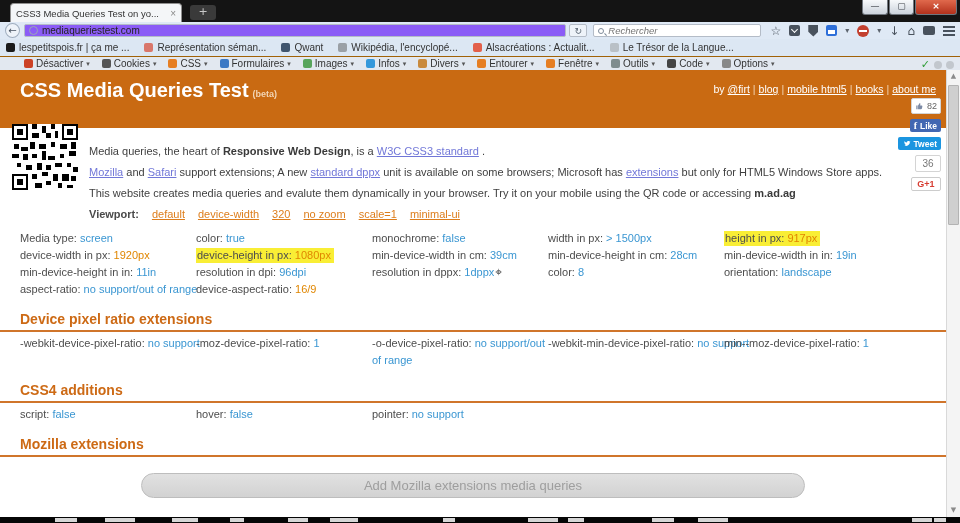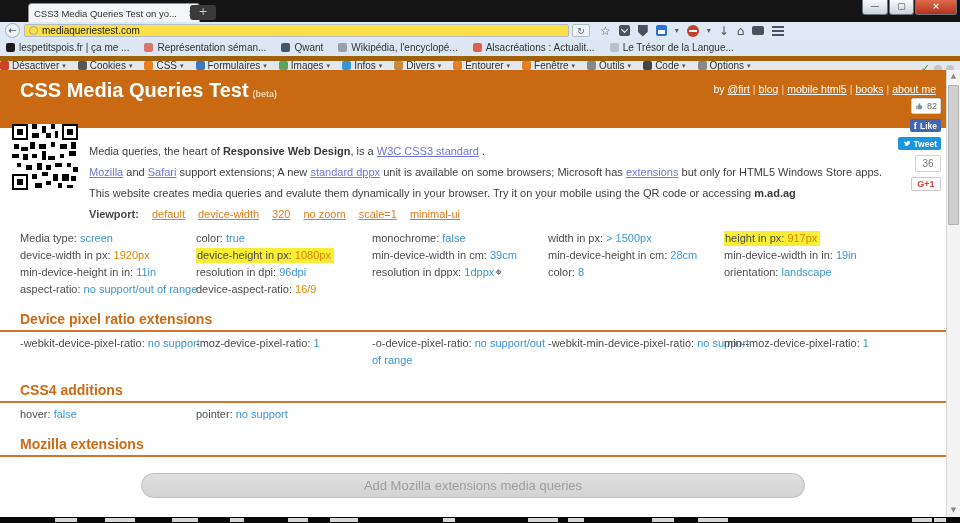--- a/index.html
+++ b/index.html
@@ -3,38 +3,38 @@
 <meta charset="utf-8">
 <style>
   html,body{margin:0;padding:0;background:#fff;}
   *{box-sizing:border-box;font-family:"Liberation Sans",sans-serif;}
   .glyph{font-family:"DejaVu Sans",sans-serif;}
   #screen{position:relative;width:960px;height:523px;overflow:hidden;background:#fff;
           outline:1px dashed #3c3c3c;outline-offset:-1px;}
 
   
   .titlebar{position:absolute;left:0;top:0;width:960px;height:22px;background:#141414;}
-  .tab{position:absolute;left:28px;top:3px;width:172px;height:19px;background:#f4f6f8;
+  .tab{position:absolute;left:10px;top:3px;width:172px;height:19px;background:#f4f6f8;
        border:1px solid #8f8f8f;border-bottom:none;border-radius:4px 4px 0 0;
        display:flex;align-items:center;padding:0 5px;}
   .tab-title{font-size:9.5px;color:#333;white-space:nowrap;overflow:hidden;flex:1;}
   .tab-close{font-size:10px;color:#8a8a8a;margin-left:4px;cursor:default;}
   .newtab{position:absolute;left:190px;top:5px;width:26px;height:15px;background:#3a3a3a;
           border-radius:3px;color:#c9c9c9;font-size:11px;line-height:14px;text-align:center;}
   .winbtns{position:absolute;right:3px;top:0;display:flex;}
   .winbtn{height:15px;border:1px solid #70767e;border-top:none;background:linear-gradient(#f7f9fb,#ccd3dc);
           color:#3a3f46;font-size:9px;text-align:center;line-height:13px;border-radius:0 0 3px 3px;margin-left:1px;}
   .winbtn.min{width:26px}.winbtn.max{width:25px}
   .winbtn.close{width:42px;background:linear-gradient(#e0694c,#b3311c);color:#fff;font-weight:bold;}
 
   .navbar{position:absolute;left:0;top:22px;width:960px;height:17px;background:#dfe9f5;
           display:flex;align-items:center;padding:0 5px;}
   .backbtn{width:15px;height:15px;border-radius:50%;background:#eef3f9;border:1px solid #9fadbe;
            color:#45505e;font-size:10px;line-height:13px;text-align:center;margin-right:4px;}
-  .urlfield{width:545px;height:13px;background:#fde047;border:1px solid #b4bcc7;border-radius:2px;
+  .urlfield{width:545px;height:13px;background:#8b5cf6;border:1px solid #b4bcc7;border-radius:2px;
             display:flex;align-items:center;padding:0 4px;}
   .globe{width:9px;height:9px;border-radius:50%;border:1px solid #9aa7b5;margin-right:4px;flex:none;}
   .urlinput{border:none;outline:none;background:transparent;font-size:10px;color:#222;width:100%;padding:0;}
   .reloadbtn{width:18px;height:13px;border:1px solid #b4bcc7;border-radius:2px;background:#eef3f9;
              color:#5a6673;font-size:9px;text-align:center;line-height:12px;margin-left:3px;}
   .searchfield{width:168px;height:13px;background:#fff;border:1px solid #b4bcc7;border-radius:2px;
                display:flex;align-items:center;padding:0 4px;margin-left:6px;}
   .mag{width:6px;height:6px;border:1.2px solid #7e8b9a;border-radius:50%;position:relative;margin-right:4px;flex:none;}
   .mag:after{content:"";position:absolute;left:5px;top:5px;width:3px;height:1.2px;background:#7e8b9a;transform:rotate(45deg);}
   .searchinput{border:none;outline:none;background:transparent;font-size:9.5px;font-style:italic;color:#888;width:100%;padding:0;}
@@ -53,21 +53,21 @@
   .bubble{width:12px;height:9px;background:#49525d;border-radius:2px;position:relative;}
   .bubble:after{content:"";position:absolute;left:2px;bottom:-3px;border:3px solid transparent;border-top-color:#49525d;}
 
   .bookmarksbar{position:absolute;left:0;top:39px;width:960px;height:17px;background:#dce7f3;
                 display:flex;align-items:center;padding:0 6px;gap:15px;text-align:center;}
   .bm-item{display:flex;align-items:center;gap:4px;white-space:nowrap;}
   .bm-icon{width:9px;height:9px;border-radius:2px;flex:none;}
   .bm-label{font-size:10px;color:#333;}
 
   .devbar{position:absolute;left:0;top:56px;width:960px;height:14px;background:#e2e8f0;
-          border-top:5px solid #a16207;display:flex;align-items:center;padding:0 0;gap:12px;}
+          border-top:1px solid #a16207;display:flex;align-items:center;padding:0 24px;gap:12px;}
   .dev-item{display:flex;align-items:center;gap:3px;white-space:nowrap;}
   .dev-icon{width:9px;height:9px;border-radius:2px;flex:none;}
   .dev-label{font-size:10px;color:#333;}
   .dev-caret{font-size:7px;color:#555;}
   .devstatus{position:absolute;right:6px;top:1px;display:flex;align-items:center;gap:4px;}
   .okcheck{color:#2e9e36;font-size:11px;font-weight:bold;}
   .graydot{width:8px;height:8px;border-radius:50%;background:#c2c7cd;}
 
   
   .page{position:absolute;left:0;top:70px;width:946px;height:447px;background:#fff;overflow:hidden;}
@@ -146,20 +146,24 @@
     </div>
   </div>
 
   <div class="navbar">
     <div class="backbtn glyph">←</div>
     <div class="urlfield">
       <span class="globe"></span>
       <input class="urlinput" value="mediaqueriestest.com" style="">
     </div>
     <div class="reloadbtn glyph">↻</div>
+    <div class="searchfield">
+      <span class="mag"></span>
+      <input class="searchinput" placeholder="Rechercher" style="">
+    </div>
     <div class="navicons">
       <span class="nicon glyph">☆</span>
       <span class="sq pocket"></span>
       <span class="shield"></span>
       <span class="sq save"></span>
       <span class="caret glyph">▾</span>
       <span class="blocker"></span>
       <span class="caret glyph">▾</span>
       <span class="nicon glyph">↓</span>
       <span class="nicon glyph">⌂</span>
@@ -363,20 +367,21 @@
             <div class="attr-cell"><span><span class="attr-label">-webkit-device-pixel-ratio: </span><span class="attr-value blue">no support</span></span></div>
             <div class="attr-cell"><span><span class="attr-label">-moz-device-pixel-ratio: </span><span class="attr-value blue">1</span></span></div>
             <div class="attr-cell"><span><span class="attr-label">-o-device-pixel-ratio: </span><span class="attr-value blue">no support/out of range</span></span></div>
             <div class="attr-cell"><span><span class="attr-label">-webkit-min-device-pixel-ratio: </span><span class="attr-value blue">no support</span></span></div>
             <div class="attr-cell"><span><span class="attr-label">min--moz-device-pixel-ratio: </span><span class="attr-value blue">1</span></span></div>
           </div>
         </div>
         <div class="section section-css4">
           <div class="sec-title">CSS4 additions</div>
           <div class="attr-grid">
+            <div class="attr-cell"><span><span class="attr-label">script: </span><span class="attr-value blue">false</span></span></div>
             <div class="attr-cell"><span><span class="attr-label">hover: </span><span class="attr-value blue">false</span></span></div>
             <div class="attr-cell"><span><span class="attr-label">pointer: </span><span class="attr-value blue">no support</span></span></div>
           </div>
         </div>
         <div class="section section-moz">
           <div class="sec-title">Mozilla extensions</div>
           <div class="moz-button">Add Mozilla extensions media queries</div>
         </div>
       </div>
 

